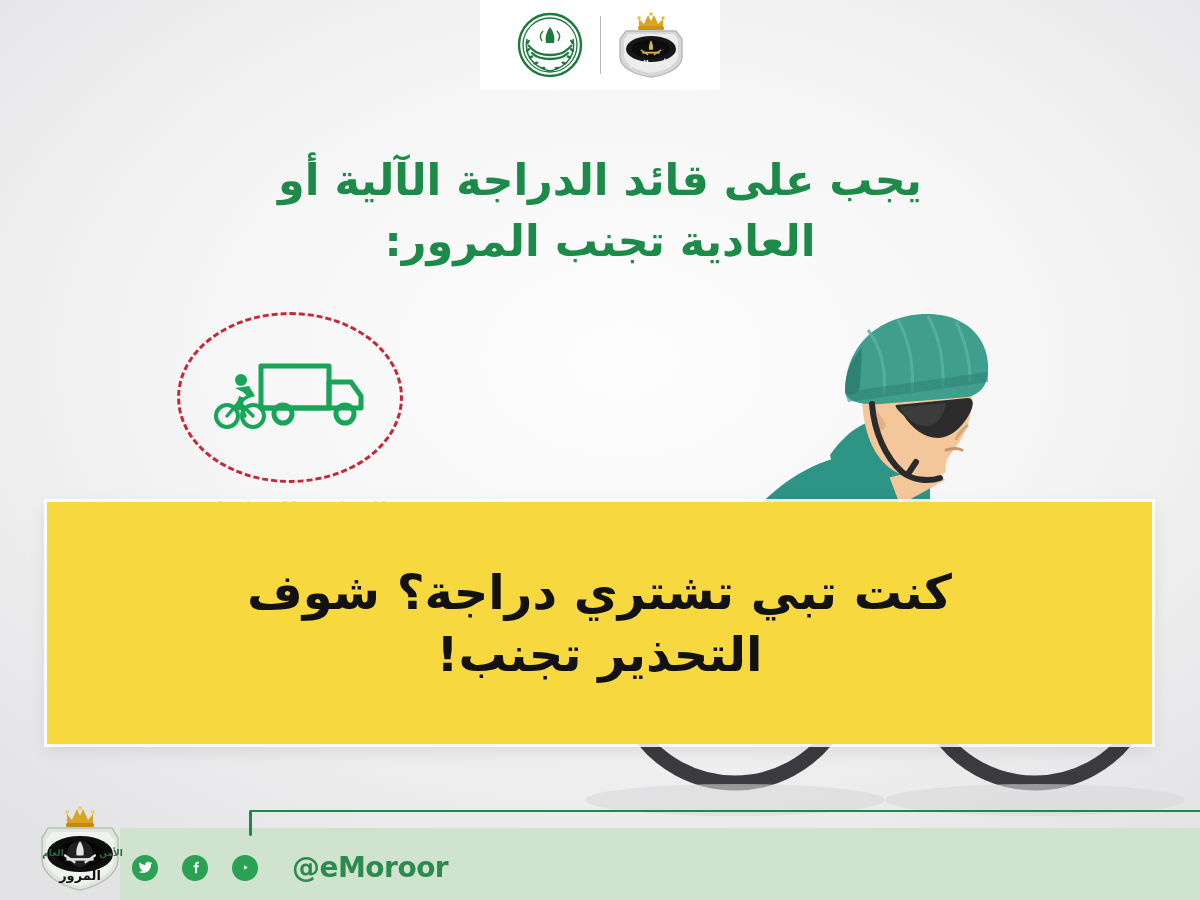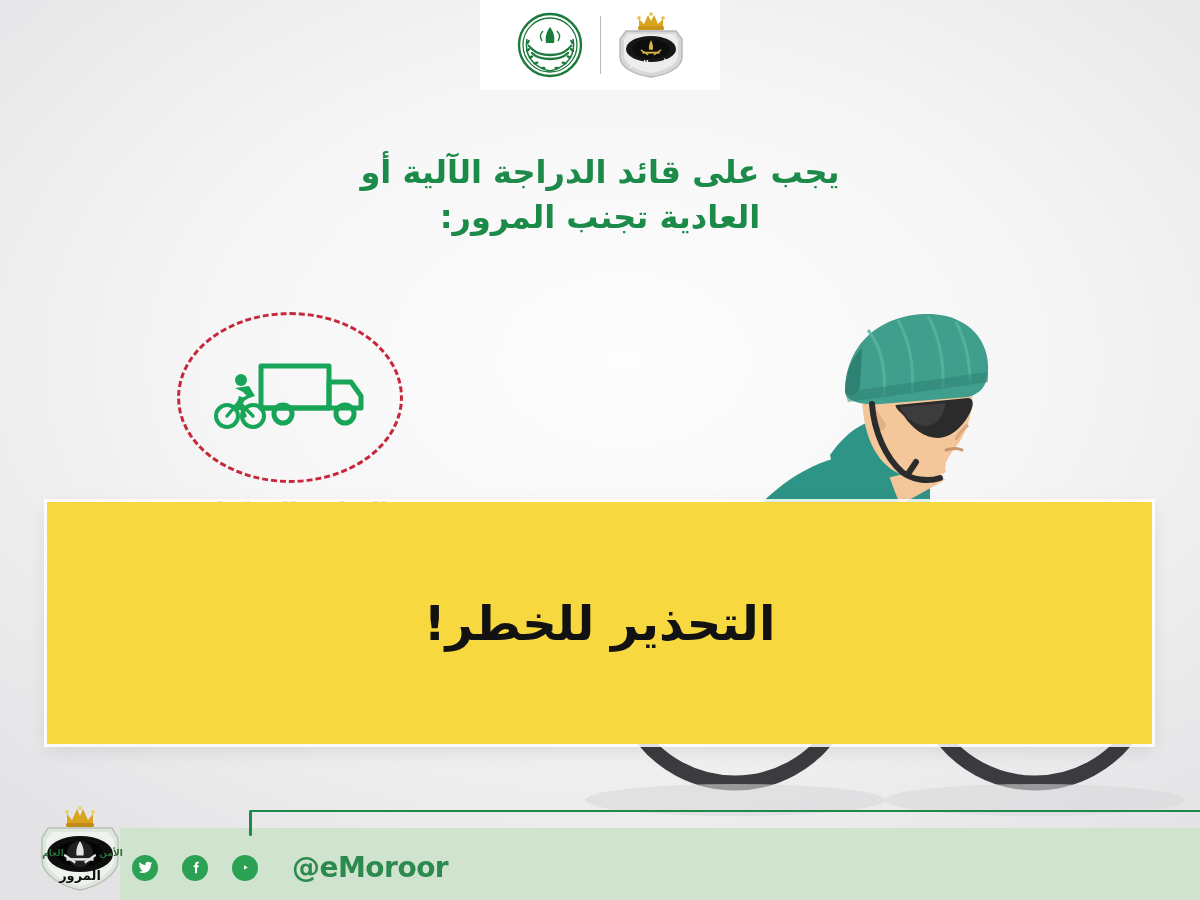--- a/index.html
+++ b/index.html
@@ -20,21 +20,21 @@
     z-index:40;
   }
   .emblem{width:92px;height:76px;display:flex;align-items:center;justify-content:center;}
   .emblem svg{display:block;}
   .emblem-divider{width:1px;height:58px;background:#b9b9bd;margin:0 4px;}
   
   .headline{
     position:absolute;left:0;right:0;top:150px;
     text-align:center;
     color:#1c8a48;
-    font-size:32px;line-height:1.42;font-weight:bold;
+    font-size:43px;line-height:1.42;font-weight:bold;
     letter-spacing:-0.5px;
     z-index:12;
     padding:0 170px;
     text-shadow:0 1px 0 rgba(255,255,255,.6);
   }
   
   .illus{position:absolute;left:0;top:0;width:1200px;height:900px;z-index:8;pointer-events:none;}
   
   .icon-item{position:absolute;left:150px;top:312px;width:280px;z-index:10;text-align:center;}
   .icon-oval{
@@ -307,21 +307,22 @@
   <div class="icon-item-2">
     <div class="icon-caption-2">
       <span>سحب أو حمل ما</span><br>
       <span>يعرض سلامة الآخرين</span><br>
       <span>للخطر</span>
     </div>
   </div>
 
   <div class="banner">
     <div class="banner-text">
-      <span class="l2">التحذير للخطر!</span>
+      <span>كنت تبي تشتري دراجة؟ شوف</span>
+      <span class="l2">التحذير تجنب!</span>
     </div>
   </div>
 
   <div class="footer-band">
     <div class="footer-shape"></div>
     <div class="footer-line"></div>
 
     <div class="badge">
       <svg width="104" height="96" viewBox="0 0 104 96">
 

